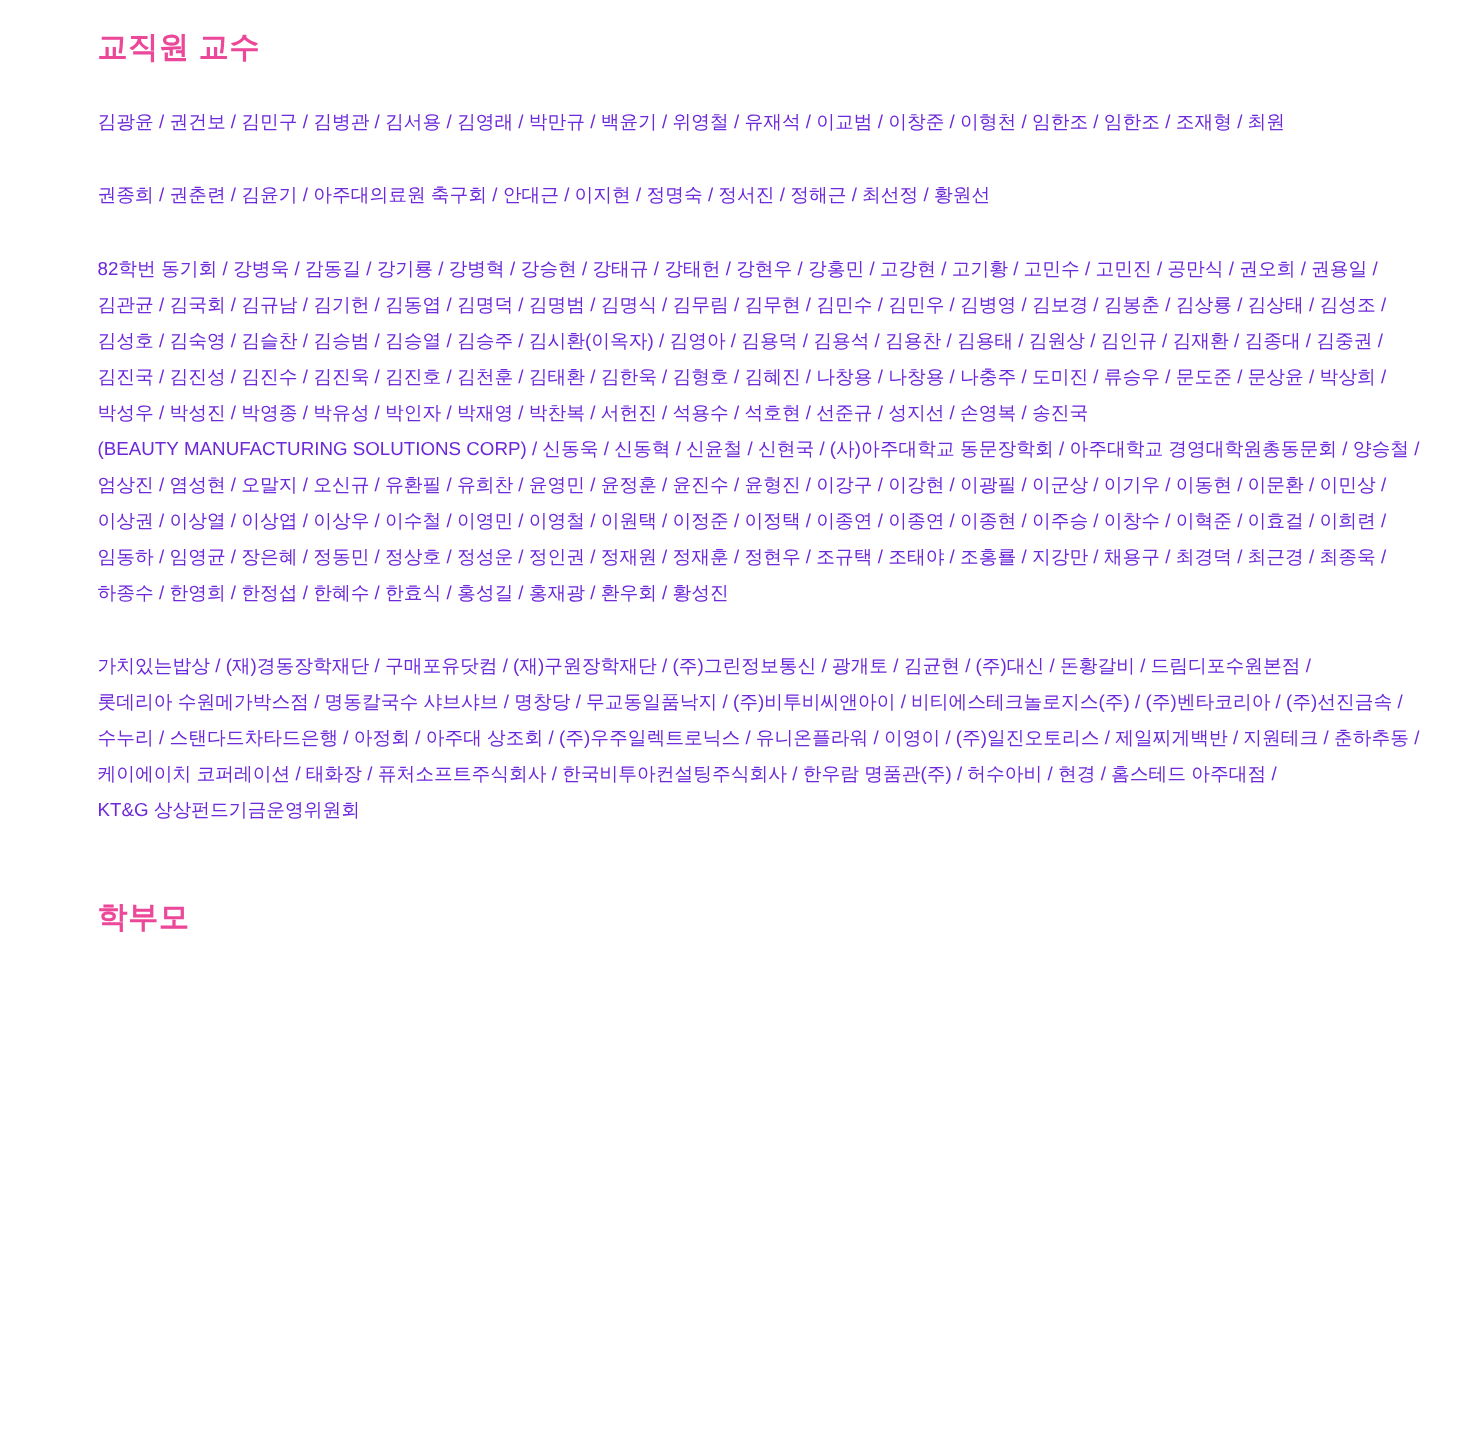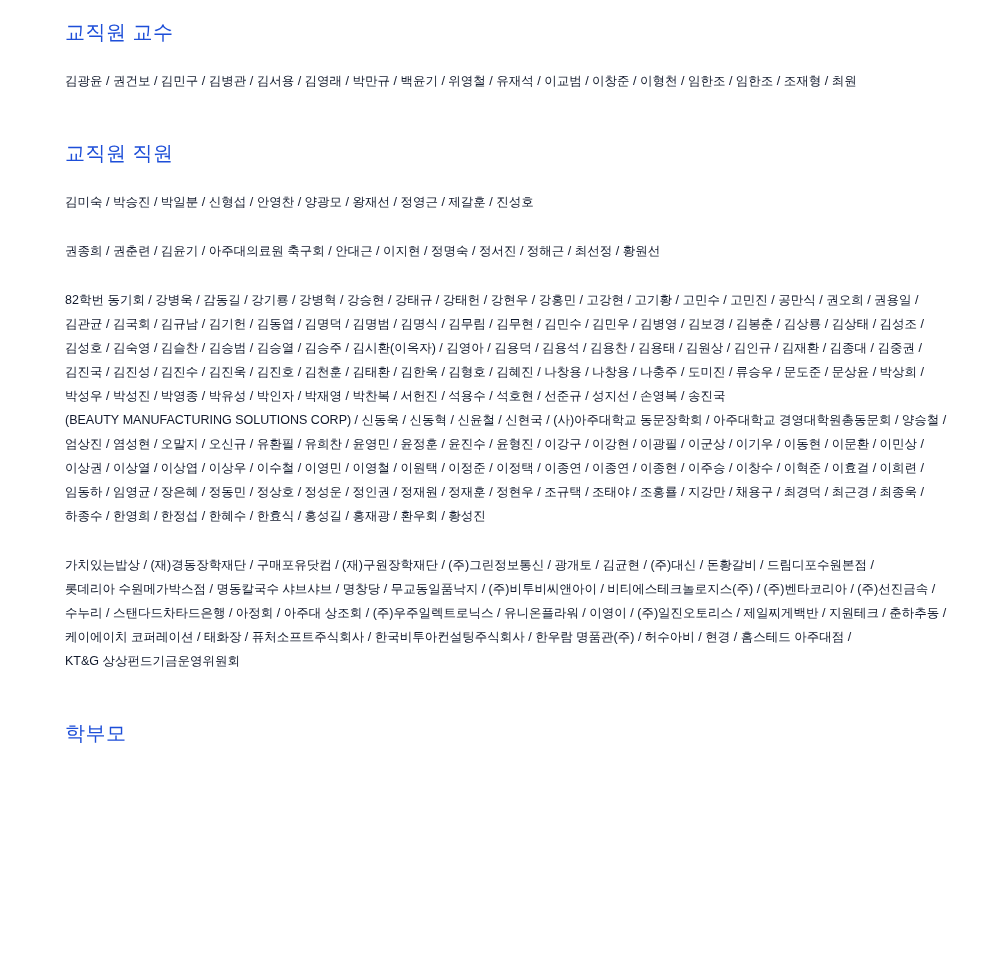--- a/index.html
+++ b/index.html
@@ -19,49 +19,45 @@
     padding: 14px 16px 20px 65px;
     width: 982px;
   }
   section.group {
     margin: 0;
   }
   h2.group-title {
     margin: 48px 0 0 0;
     font-size: 20px;
     line-height: 24px;
-    font-weight: 400;
-    color: #1d4ed8;
+    font-weight: 700;
+    color: #ec4899;
     letter-spacing: 0.5px;
   }
   section.group:first-child h2.group-title {
     margin-top: 6px;
   }
   p.group-members {
     margin: 25px 0 0 0;
     font-size: 12.5px;
     line-height: 24px;
-    color: #0f172a;
+    color: #6d28d9;
     letter-spacing: 0px;
     word-break: keep-all;
     max-width: 902px;
   }
 </style>
 </head>
 <body>
 
 <main class="content">
 
 <section class="group">
       <h2 class="group-title">교직원 교수</h2>
       <p class="group-members">김광윤&nbsp;/ 권건보&nbsp;/ 김민구&nbsp;/ 김병관&nbsp;/ 김서용&nbsp;/ 김영래&nbsp;/ 박만규&nbsp;/ 백윤기&nbsp;/ 위영철&nbsp;/ 유재석&nbsp;/ 이교범&nbsp;/ 이창준&nbsp;/ 이형천&nbsp;/ 임한조&nbsp;/ 임한조&nbsp;/ 조재형&nbsp;/ 최원</p>
-    </section>
-    <section class="group">
-      <h2 class="group-title">교직원 직원</h2>
-      <p class="group-members">김미숙&nbsp;/ 박승진&nbsp;/ 박일분&nbsp;/ 신형섭&nbsp;/ 안영찬&nbsp;/ 양광모&nbsp;/ 왕재선&nbsp;/ 정영근&nbsp;/ 제갈훈&nbsp;/ 진성호</p>
     </section>
     <section class="group">
       <p class="group-members">권종희&nbsp;/ 권춘련&nbsp;/ 김윤기&nbsp;/ 아주대의료원&nbsp;축구회&nbsp;/ 안대근&nbsp;/ 이지현&nbsp;/ 정명숙&nbsp;/ 정서진&nbsp;/ 정해근&nbsp;/ 최선정&nbsp;/ 황원선</p>
     </section>
     <section class="group">
       <p class="group-members">82학번&nbsp;동기회&nbsp;/ 강병욱&nbsp;/ 감동길&nbsp;/ 강기룡&nbsp;/ 강병혁&nbsp;/ 강승현&nbsp;/ 강태규&nbsp;/ 강태헌&nbsp;/ 강현우&nbsp;/ 강홍민&nbsp;/ 고강현&nbsp;/ 고기황&nbsp;/ 고민수&nbsp;/ 고민진&nbsp;/ 공만식&nbsp;/ 권오희&nbsp;/ 권용일&nbsp;/ 김관균&nbsp;/ 김국회&nbsp;/ 김규남&nbsp;/ 김기헌&nbsp;/ 김동엽&nbsp;/ 김명덕&nbsp;/ 김명범&nbsp;/ 김명식&nbsp;/ 김무림&nbsp;/ 김무현&nbsp;/ 김민수&nbsp;/ 김민우&nbsp;/ 김병영&nbsp;/ 김보경&nbsp;/ 김봉춘&nbsp;/ 김상룡&nbsp;/ 김상태&nbsp;/ 김성조&nbsp;/ 김성호&nbsp;/ 김숙영&nbsp;/ 김슬찬&nbsp;/ 김승범&nbsp;/ 김승열&nbsp;/ 김승주&nbsp;/ 김시환(이옥자)&nbsp;/ 김영아&nbsp;/ 김용덕&nbsp;/ 김용석&nbsp;/ 김용찬&nbsp;/ 김용태&nbsp;/ 김원상&nbsp;/ 김인규&nbsp;/ 김재환&nbsp;/ 김종대&nbsp;/ 김중권&nbsp;/ 김진국&nbsp;/ 김진성&nbsp;/ 김진수&nbsp;/ 김진욱&nbsp;/ 김진호&nbsp;/ 김천훈&nbsp;/ 김태환&nbsp;/ 김한욱&nbsp;/ 김형호&nbsp;/ 김혜진&nbsp;/ 나창용&nbsp;/ 나창용&nbsp;/ 나충주&nbsp;/ 도미진&nbsp;/ 류승우&nbsp;/ 문도준&nbsp;/ 문상윤&nbsp;/ 박상희&nbsp;/ 박성우&nbsp;/ 박성진&nbsp;/ 박영종&nbsp;/ 박유성&nbsp;/ 박인자&nbsp;/ 박재영&nbsp;/ 박찬복&nbsp;/ 서헌진&nbsp;/ 석용수&nbsp;/ 석호현&nbsp;/ 선준규&nbsp;/ 성지선&nbsp;/ 손영복&nbsp;/ 송진국(BEAUTY&nbsp;MANUFACTURING&nbsp;SOLUTIONS&nbsp;CORP)&nbsp;/ 신동욱&nbsp;/ 신동혁&nbsp;/ 신윤철&nbsp;/ 신현국&nbsp;/ (사)아주대학교&nbsp;동문장학회&nbsp;/ 아주대학교&nbsp;경영대학원총동문회&nbsp;/ 양승철&nbsp;/ 엄상진&nbsp;/ 염성현&nbsp;/ 오말지&nbsp;/ 오신규&nbsp;/ 유환필&nbsp;/ 유희찬&nbsp;/ 윤영민&nbsp;/ 윤정훈&nbsp;/ 윤진수&nbsp;/ 윤형진&nbsp;/ 이강구&nbsp;/ 이강현&nbsp;/ 이광필&nbsp;/ 이군상&nbsp;/ 이기우&nbsp;/ 이동현&nbsp;/ 이문환&nbsp;/ 이민상&nbsp;/ 이상권&nbsp;/ 이상열&nbsp;/ 이상엽&nbsp;/ 이상우&nbsp;/ 이수철&nbsp;/ 이영민&nbsp;/ 이영철&nbsp;/ 이원택&nbsp;/ 이정준&nbsp;/ 이정택&nbsp;/ 이종연&nbsp;/ 이종연&nbsp;/ 이종현&nbsp;/ 이주승&nbsp;/ 이창수&nbsp;/ 이혁준&nbsp;/ 이효걸&nbsp;/ 이희련&nbsp;/ 임동하&nbsp;/ 임영균&nbsp;/ 장은혜&nbsp;/ 정동민&nbsp;/ 정상호&nbsp;/ 정성운&nbsp;/ 정인권&nbsp;/ 정재원&nbsp;/ 정재훈&nbsp;/ 정현우&nbsp;/ 조규택&nbsp;/ 조태야&nbsp;/ 조홍룔&nbsp;/ 지강만&nbsp;/ 채용구&nbsp;/ 최경덕&nbsp;/ 최근경&nbsp;/ 최종욱&nbsp;/ 하종수&nbsp;/ 한영희&nbsp;/ 한정섭&nbsp;/ 한혜수&nbsp;/ 한효식&nbsp;/ 홍성길&nbsp;/ 홍재광&nbsp;/ 환우회&nbsp;/ 황성진</p>
     </section>
     <section class="group">
       <p class="group-members">가치있는밥상&nbsp;/ (재)경동장학재단&nbsp;/ 구매포유닷컴&nbsp;/ (재)구원장학재단&nbsp;/ (주)그린정보통신&nbsp;/ 광개토&nbsp;/ 김균현&nbsp;/ (주)대신&nbsp;/ 돈황갈비&nbsp;/ 드림디포수원본점&nbsp;/ 롯데리아&nbsp;수원메가박스점&nbsp;/ 명동칼국수&nbsp;샤브샤브&nbsp;/ 명창당&nbsp;/ 무교동일품낙지&nbsp;/ (주)비투비씨앤아이&nbsp;/ 비티에스테크놀로지스(주)&nbsp;/ (주)벤타코리아&nbsp;/ (주)선진금속&nbsp;/ 수누리&nbsp;/ 스탠다드차타드은행&nbsp;/ 아정회&nbsp;/ 아주대&nbsp;상조회&nbsp;/ (주)우주일렉트로닉스&nbsp;/ 유니온플라워&nbsp;/ 이영이&nbsp;/ (주)일진오토리스&nbsp;/ 제일찌게백반&nbsp;/ 지원테크&nbsp;/ 춘하추동&nbsp;/ 케이에이치&nbsp;코퍼레이션&nbsp;/ 태화장&nbsp;/ 퓨처소프트주식회사&nbsp;/ 한국비투아컨설팅주식회사&nbsp;/ 한우람&nbsp;명품관(주)&nbsp;/ 허수아비&nbsp;/ 현경&nbsp;/ 홈스테드&nbsp;아주대점&nbsp;/ KT&amp;G&nbsp;상상펀드기금운영위원회</p>
     </section>

